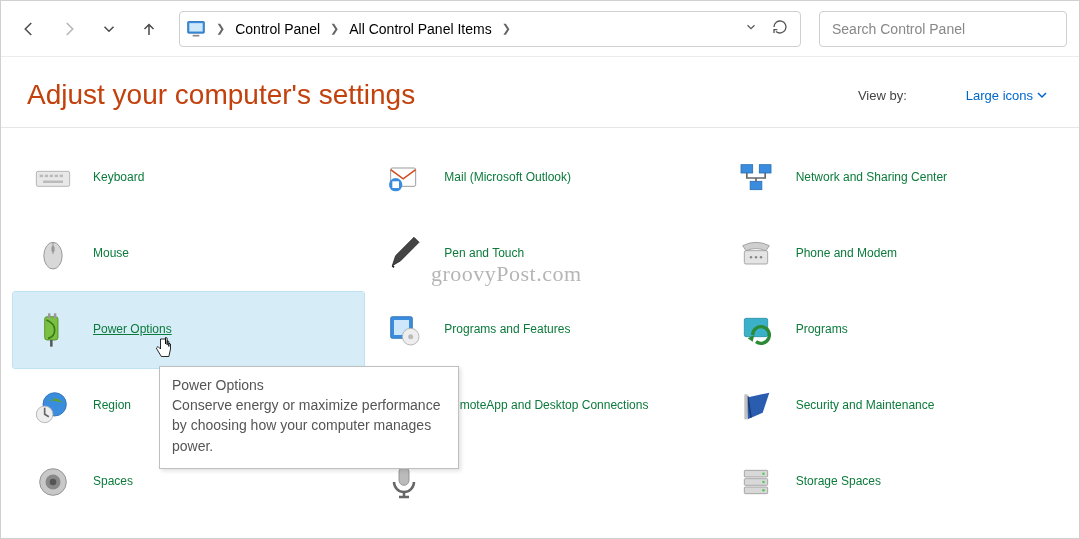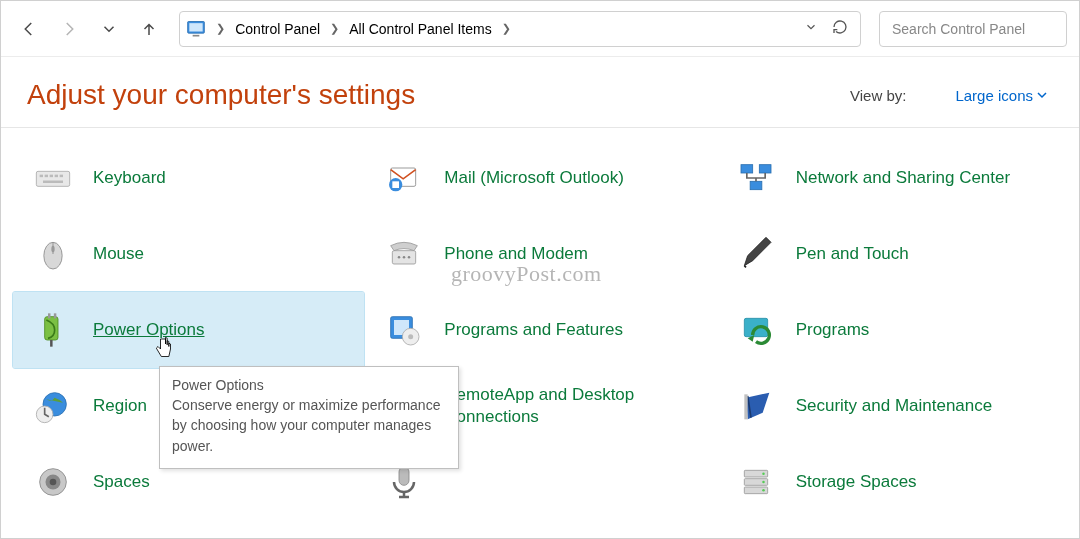--- a/index.html
+++ b/index.html
@@ -64,21 +64,21 @@
     }
     .addr-spacer { flex: 1; }
     .addr-right {
       display: flex;
       align-items: center;
       gap: 14px;
       padding-right: 6px;
       color: #555;
     }
     .search-box {
-      width: 188px;
+      width: 248px;
       border: 1px solid #d0d0d0;
       border-radius: 4px;
       height: 36px;
       display: flex;
       align-items: center;
       padding: 0 12px;
       color: #888;
       margin-left: 10px;
     }
     .search-box input {
@@ -99,22 +99,22 @@
       padding: 22px 26px 16px 26px;
     }
     .page-title {
       color: #c2410c;
       font-size: 28px;
       font-weight: 400;
     }
     .view-by {
       display: flex;
       align-items: flex-start;
-      gap: 8px;
-      font-size: 15px;
+      gap: 18px;
+      font-size: 13px;
       padding-right: 6px;
     }
     .view-by .label { color: #444; }
     .view-by .value {
       color: #0066cc;
       display: flex;
       align-items: center;
       gap: 4px;
       cursor: pointer;
       padding-left: 41px;
@@ -149,21 +149,21 @@
       width: 44px;
       height: 44px;
       flex-shrink: 0;
       display: flex;
       align-items: center;
       justify-content: center;
     }
     .item .icon svg { width: 40px; height: 40px; }
     .item .label {
       color: #0b7a3b;
-      font-size: 17px;
+      font-size: 12px;
       line-height: 1.3;
     }
     .item.selected {
       background: #d6ecf7;
       outline: 1px solid #bfe2f3;
     }
     .item.selected .label {
       text-decoration: underline;
     }
 
@@ -189,21 +189,21 @@
       box-shadow: 2px 2px 4px rgba(0,0,0,0.12);
       font-size: 14px;
       color: #555;
       z-index: 30;
     }
     .tooltip .tt-title { color: #555; margin-bottom: 2px; }
     .tooltip .tt-body { line-height: 1.45; }
 
     .watermark {
       position: absolute;
-      left: 450px;
+      left: 430px;
       top: 260px;
       font-family: Georgia, serif;
       font-size: 22px;
       color: rgba(120,120,120,0.55);
       letter-spacing: 0.5px;
       pointer-events: none;
       z-index: 5;
     }
   </style>
 </head>
@@ -328,38 +328,38 @@
           <line x1="24" y1="10" x2="24" y2="24" stroke="#888"></line>
           <ellipse cx="24" cy="18" rx="2" ry="4" fill="#999"></ellipse>
         </svg>
     </span>
     <span class="label">Mouse</span>
   </div>
 
   <div class="item">
     <span class="icon">
       <svg viewBox="0 0 48 48">
+          <path d="M10 38l4-12L36 4l6 6L20 32z" fill="#444" stroke="#222"></path>
+          <path d="M10 38l2 2" stroke="#222" stroke-width="2"></path>
+        </svg>
+    </span>
+    <span class="label">Pen and Touch</span>
+  </div>
+
+  <div class="item">
+    <span class="icon">
+      <svg viewBox="0 0 48 48">
           <rect x="10" y="20" width="28" height="16" rx="2" fill="#e4e4e4" stroke="#999"></rect>
           <path d="M8 14q16-8 32 0l-4 6q-12-5-24 0z" fill="#cfcfcf" stroke="#999"></path>
           <circle cx="18" cy="28" r="1.5" fill="#888"></circle>
           <circle cx="24" cy="28" r="1.5" fill="#888"></circle>
           <circle cx="30" cy="28" r="1.5" fill="#888"></circle>
         </svg>
     </span>
     <span class="label">Phone and Modem</span>
-  </div>
-
-  <div class="item">
-    <span class="icon">
-      <svg viewBox="0 0 48 48">
-          <path d="M10 38l4-12L36 4l6 6L20 32z" fill="#444" stroke="#222"></path>
-          <path d="M10 38l2 2" stroke="#222" stroke-width="2"></path>
-        </svg>
-    </span>
-    <span class="label">Pen and Touch</span>
   </div>
 
   <div class="item selected">
     <span class="icon">
       <svg viewBox="0 0 48 48">
           <rect x="14" y="8" width="16" height="28" rx="3" fill="#7bc043" stroke="#4a8a20"></rect>
           <rect x="18" y="4" width="3" height="6" fill="#999"></rect>
           <rect x="25" y="4" width="3" height="6" fill="#999"></rect>
           <path d="M22 36v8" stroke="#555" stroke-width="3"></path>
           <path d="M16 12q10 4 10 12t-8 10" fill="none" stroke="#3a7a18" stroke-width="2"></path>

